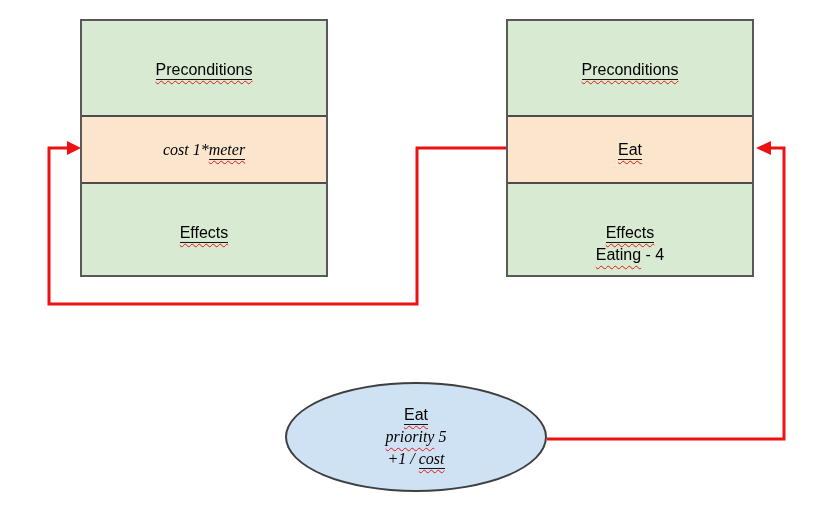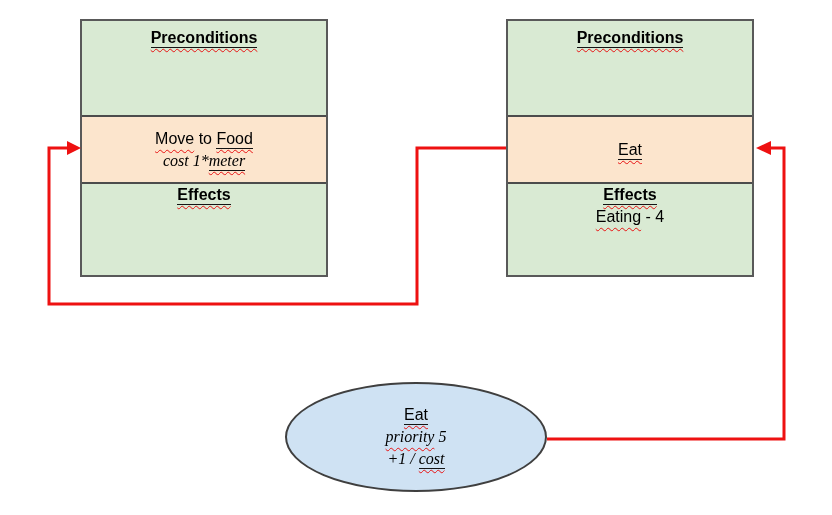--- a/index.html
+++ b/index.html
@@ -15,23 +15,23 @@
   }
   .action-box.left  { left:80px; }
   .action-box.right { left:506px; }
   .sec { box-sizing:border-box; text-align:center; }
   .sec.pre { height:94px; background:var(--section-green,#d9ead3); padding-top:6px; }
   .sec.act {
     height:69px; background:var(--section-orange,#fce5cd);
     display:flex; flex-direction:column; justify-content:center;
     border-top:2px solid #4c4c4c; border-bottom:2px solid #4c4c4c;
   }
-  .sec.eff { flex:1; background:var(--section-green,#d9ead3); }
+  .sec.eff { flex:1; background:var(--section-green,#d9ead3); padding-top:6px; }
   .line { font-size:16px; line-height:22px; white-space:pre; }
-  .hdr  { font-weight:bold; }
+  .hdr  { font-weight:normal;margin-top:32px; }
   .it   { font-style:italic;font-family:Liberation Serif, serif; }
   .ul   { display:inline-block; line-height:19px; border-bottom:1.6px solid #141414; }
   .sq   {
     text-decoration-line:underline; text-decoration-style:wavy;
     text-decoration-color:var(--squiggle-red,#e81313);
     text-decoration-thickness:1px; text-underline-offset:4.5px;
   }
   .goal-ellipse {
     position:absolute; left:285px; top:382px; width:262px; height:110px;
     background:var(--goal-blue,#cfe2f3); border:2px solid #3f3f3f; border-radius:50%;
@@ -45,21 +45,20 @@
 </head>
 <body>
 
 <div class="canvas">
 
   <div class="action-box left">
     <div class="sec pre">
       <div class="line hdr"><span class="ul"><span class="sq">Preconditions</span></span></div>
     </div>
     <div class="sec act">
-      <div class="line"><span class="sq">Move</span><span> to </span><span class="ul"><span class="sq">Food</span></span></div>
       <div class="line it"><span>cost 1*</span><span class="ul"><span class="sq">meter</span></span></div>
     </div>
     <div class="sec eff">
       <div class="line hdr"><span class="ul"><span class="sq">Effects</span></span></div>
     </div>
   </div>
 
   <div class="action-box right">
     <div class="sec pre">
       <div class="line hdr"><span class="ul"><span class="sq">Preconditions</span></span></div>

